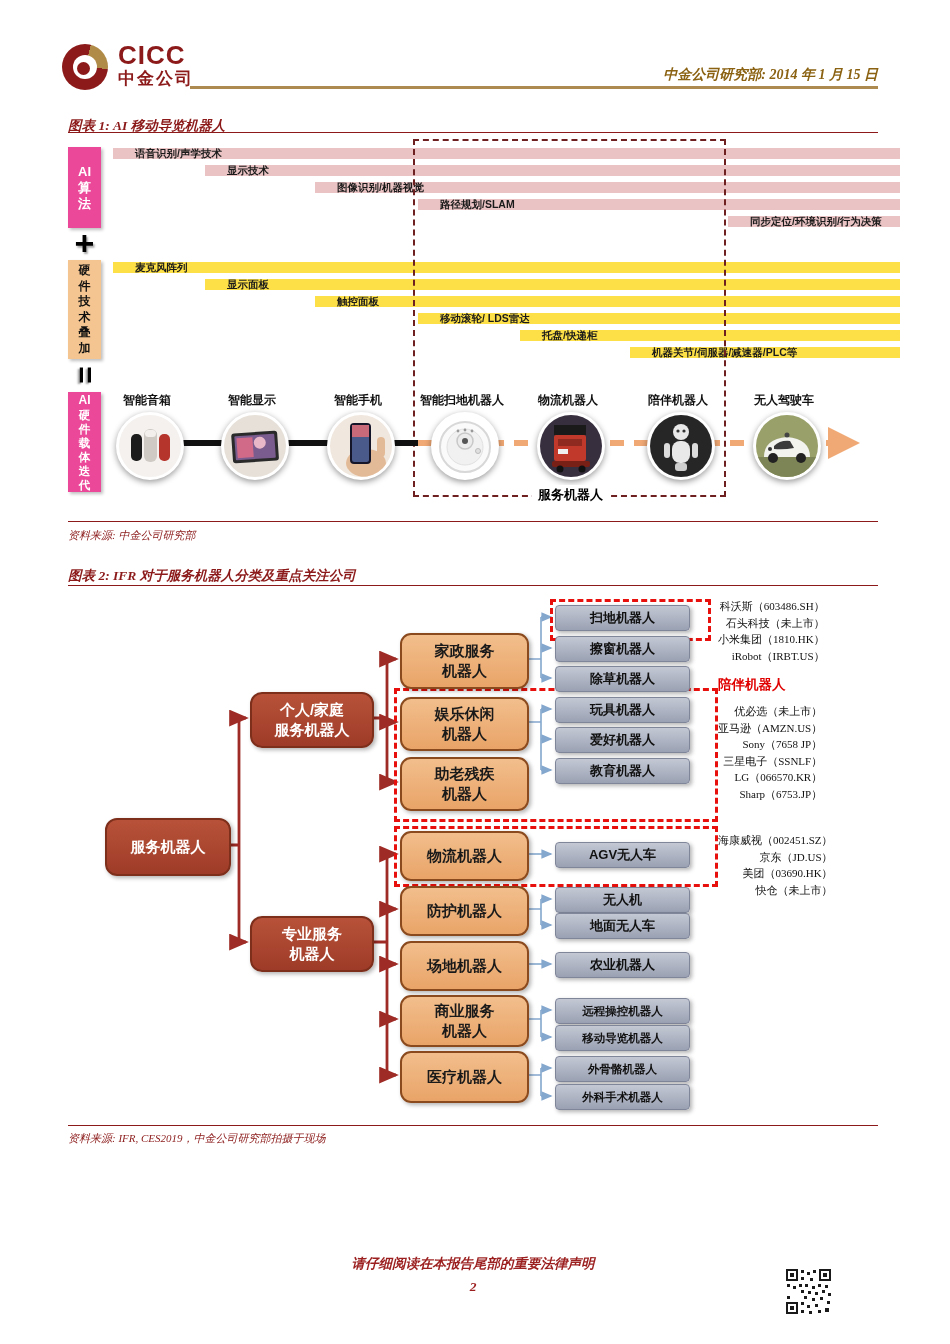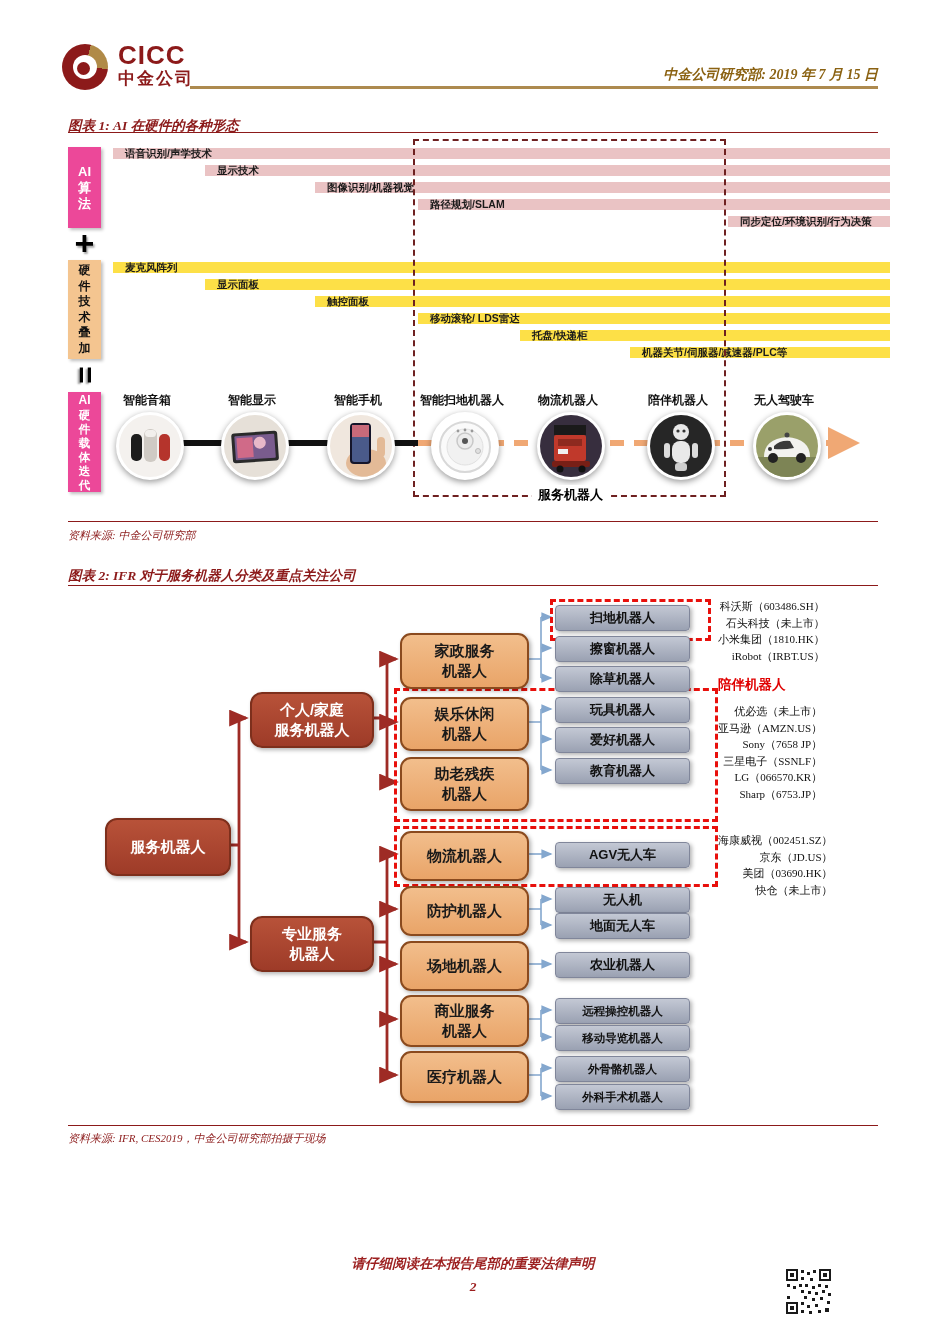--- a/index.html
+++ b/index.html
@@ -27,21 +27,21 @@
   
   .vblock{position:absolute;left:68px;width:33px;display:flex;flex-direction:column;
     align-items:center;justify-content:center;box-shadow:2px 2px 3px rgba(0,0,0,.25);}
   .vblock .en{font-size:13px;font-weight:700;line-height:16px;}
   .vblock .cjk{width:1.05em;word-break:break-all;text-align:center;font-weight:700;}
   .blk-dark{background:#ec4899;color:#fff;}
   .blk-light{background:#F4C590;color:#111;}
   .op-symbol{position:absolute;left:68px;width:33px;text-align:center;font-weight:900;color:#000;
     text-shadow:1.5px 1.5px 2px rgba(0,0,0,.35);}
   .bar{position:absolute;height:11px;font-size:10.5px;font-weight:700;line-height:11px;
-    padding-left:12px;white-space:nowrap;color:#1a1a1a;}
+    padding-left:22px;white-space:nowrap;color:#1a1a1a;}
   .bar-pink{background:#EAC3C4;}
   .bar-orange{background:#fde047;}
   .f1-dashed{position:absolute;left:413px;top:139px;width:309px;height:354px;
     border:2px dashed #6E2020;}
   .dev-line-black{position:absolute;left:125px;top:440px;width:293px;height:6px;background:#111;}
   .dev-line-orange{position:absolute;left:418px;top:440px;width:410px;height:6px;
     background:repeating-linear-gradient(90deg,#F0A874 0 14px,transparent 14px 24px);}
   .dev-arrow{position:absolute;left:828px;top:427px;width:0;height:0;
     border-left:32px solid #F0A874;border-top:16px solid transparent;border-bottom:16px solid transparent;}
   .dev-circle{position:absolute;top:412px;width:62px;height:62px;border-radius:50%;background:#fff;
@@ -78,24 +78,24 @@
 
 <div class="page">
 
   <div class="logo-mark">
     <div class="logo-inner">
       <div class="logo-dot"></div>
     </div>
   </div>
   <div class="logo-cicc">CICC</div>
   <div class="logo-cn">中金公司</div>
-  <div class="hdr-date">中金公司研究部: 2019 年 7 月 15 日</div>
+  <div class="hdr-date">中金公司研究部: 2014 年 1 月 15 日</div>
   <div class="gold-rule"></div>
 
-  <div class="fig-title" style="top:117px;">图表 1: AI 在硬件的各种形态</div>
+  <div class="fig-title" style="top:117px;">图表 1: AI 移动导览机器人</div>
   <div class="thin-rule" style="top:132px;"></div>
 
   <div class="vblock blk-dark" style="top:147px;height:81px;">
     <span class="en">AI</span>
     <span class="cjk" style="font-size:13px;line-height:16px;">算法</span>
   </div>
   <div class="op-symbol" style="top:226px;font-size:34px;line-height:34px;">+</div>
   <div class="vblock blk-light" style="top:260px;height:99px;">
     <span class="cjk" style="font-size:12px;line-height:15.5px;">硬件技术叠加</span>
   </div>

